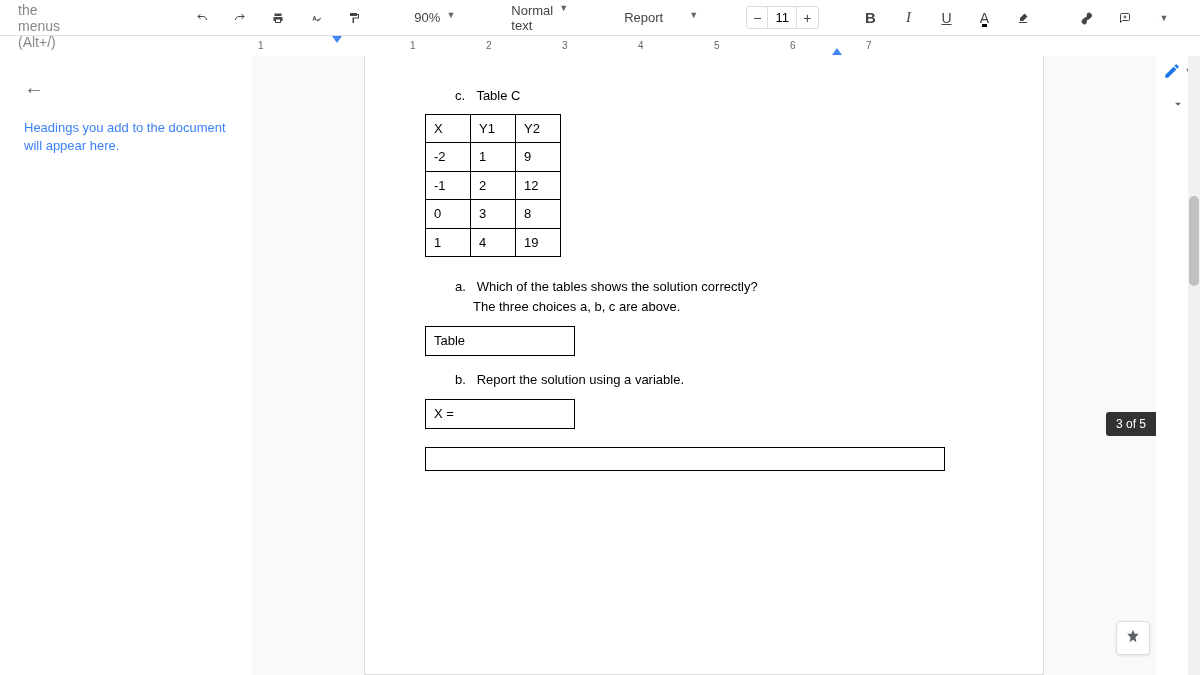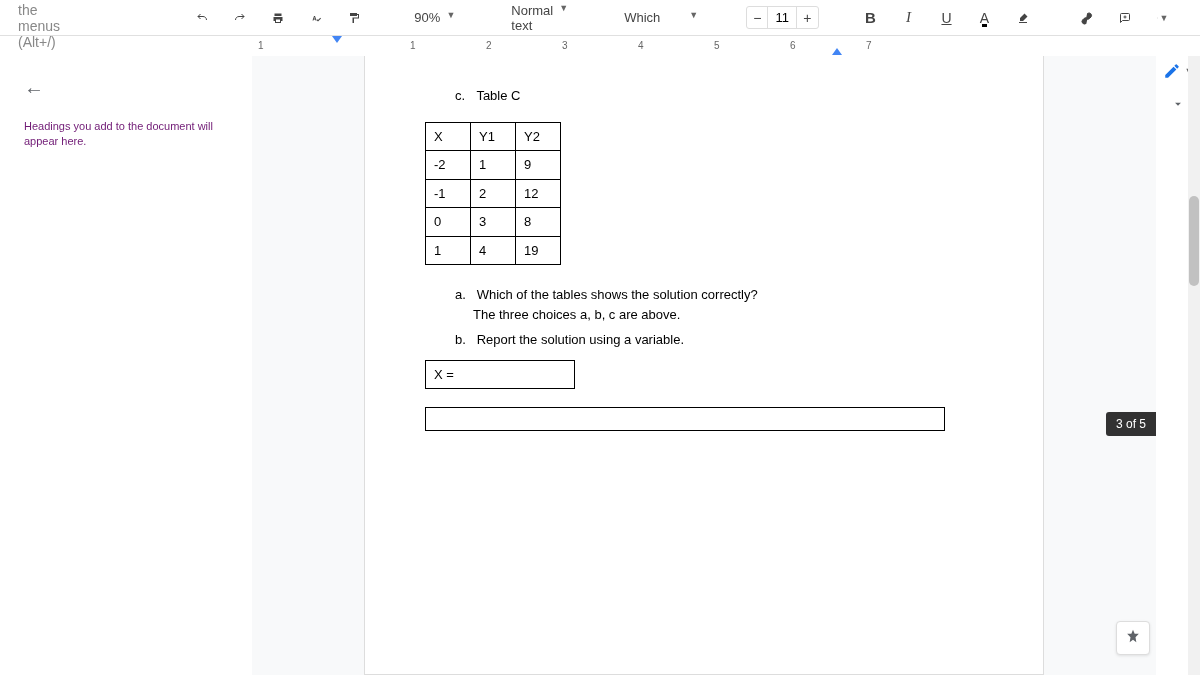--- a/index.html
+++ b/index.html
@@ -28,27 +28,27 @@
   height: 20px; background: #fff; position: relative; margin-left: 252px;
   font-size: 10px; color: #666; border-bottom: 1px solid transparent;
 }
 .ruler-num { position: absolute; top: 4px; }
 .ruler-marker-down { position: absolute; top: 0; width: 0; height: 0; border-left: 5px solid transparent; border-right: 5px solid transparent; border-top: 7px solid #4285f4; }
 .ruler-marker-up { position: absolute; bottom: 0; width: 0; height: 0; border-left: 5px solid transparent; border-right: 5px solid transparent; border-bottom: 7px solid #4285f4; }
 
 .main { display: flex; height: calc(675px - 56px); }
 .sidebar { width: 252px; padding: 20px 24px; }
 .back-arrow { font-size: 20px; color: #5f6368; cursor: pointer; margin-bottom: 20px; }
-.outline-hint { font-size: 11px; color: #701a75; line-height: 1.4; }
+.outline-hint { font-size: 13px; color: #3b82f6; line-height: 1.4; }
 
 .doc-area { flex: 1; background: #f8f9fa; padding: 0; position: relative; overflow: hidden; }
 .page { background: #fff; margin: 0 auto; width: 680px; min-height: 100%; padding: 30px 60px; border: 1px solid #ddd; border-top: none; position: relative; }
 
 .content { font-size: 13px; line-height: 1.5; }
-.item-label { margin-left: 30px; margin-bottom: 16px; }
+.item-label { margin-left: 30px; margin-bottom: 8px; }
 .item-label .lbl { display: inline-block; width: 18px; }
 
 .data-table { border-collapse: collapse; margin: 8px 0 20px 0; }
 .data-table td { border: 1px solid #000; padding: 4px 8px; min-width: 45px; font-size: 13px; }
 
 .sub-item { margin-left: 30px; margin-bottom: 6px; }
 .sub-item .lbl { display: inline-block; width: 18px; }
 .sub-text { display: inline; }
 
 .answer-box { border: 1px solid #000; padding: 4px 8px; margin: 4px 0 14px 0; min-height: 24px; font-size: 13px; display: inline-block; min-width: 150px; }
@@ -104,21 +104,21 @@
       <span>90%</span>
       <span class="caret">▼</span>
     </div>
   <div class="sep"></div>
   <div class="dd">
       <span>Normal text</span>
       <span class="caret">▼</span>
     </div>
   <div class="sep"></div>
   <div class="dd" style="min-width:90px">
-      <span>Which</span>
+      <span>Report</span>
       <span class="caret" style="margin-left:auto">▼</span>
     </div>
   <div class="sep"></div>
   <div class="fontsize-group">
     <span class="fsbtn">−</span>
     <input value="11" style="">
     <span class="fsbtn">+</span>
   </div>
   <div class="sep"></div>
   <div class="tbtn bold">B</div>
@@ -223,20 +223,21 @@
                 <td>19</td>
               </tr>
         </tbody>
           </table>
 
         <div class="sub-item">
           <span class="lbl">a.</span>
           <span class="sub-text">Which of the tables shows the solution correctly?</span><br>
           <span style="margin-left:18px">The three choices a, b, c  are above.</span>
         </div>
+        <div class="answer-box">Table</div>
 
         <div class="sub-item">
           <span class="lbl">b.</span>
           <span class="sub-text">Report the solution using a variable.</span>
         </div>
         <div class="answer-box">X =</div>
 
         <div class="answer-box wide"></div>
 
       </div>

